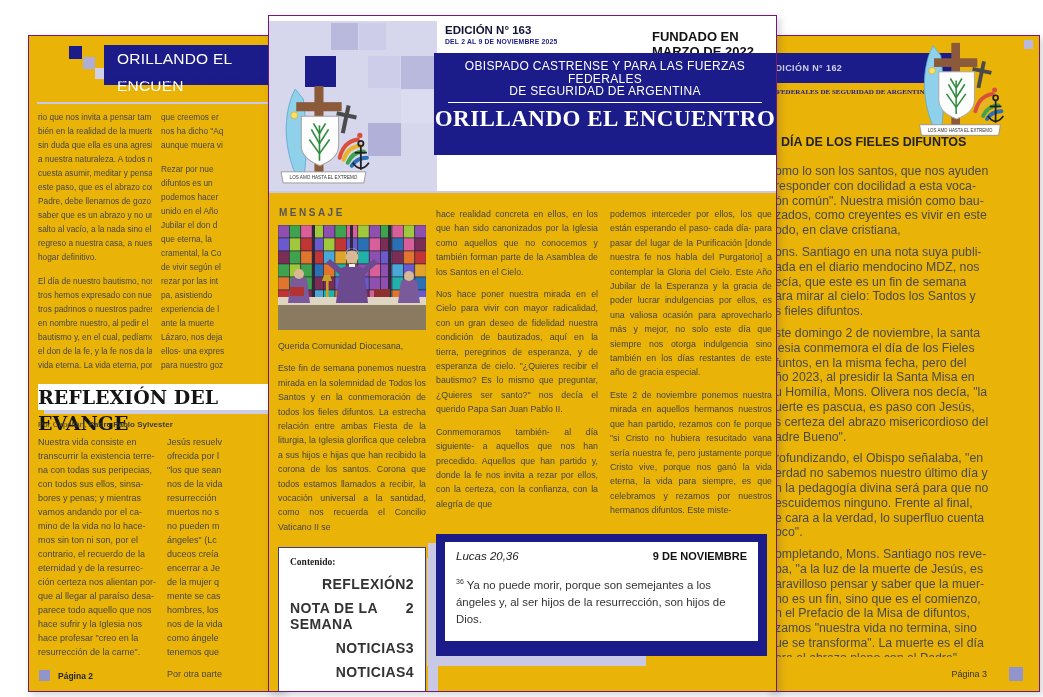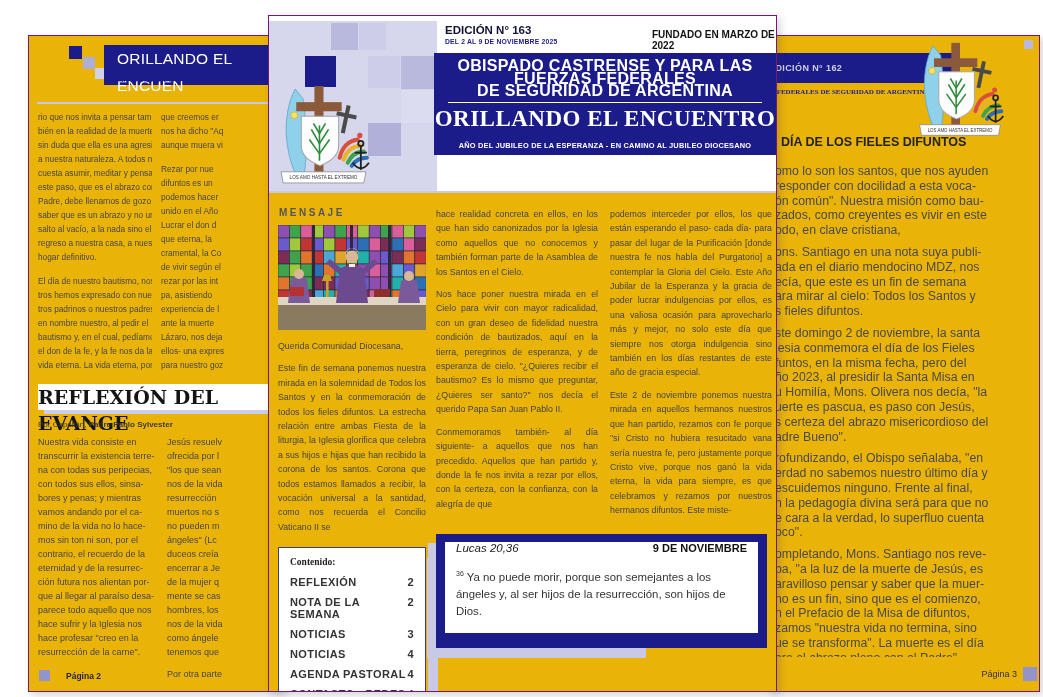--- a/index.html
+++ b/index.html
@@ -26,81 +26,81 @@
   .reflexion-head{position:absolute;left:9px;right:0;top:348px;height:26px;
                   font-family:"DejaVu Serif",serif;font-weight:bold;font-size:19px;color:#141414;
                   background:#fff;box-shadow:5px 5px 0 -1px #cdcde7;line-height:26px;}
   .byline{position:absolute;left:9px;top:384px;font-size:8px;color:#3c3c3c;}
   .byline b{font-weight:bold;}
   .lp-cols2{position:absolute;left:9px;right:0;top:399px;height:242px;display:flex;gap:9px;overflow:hidden;}
   .lp-cols2 .col1{width:120px;}
   .lp-cols2 .col2{flex:1;overflow:hidden;}
   .lp-cols2 .tline{font-size:9px;line-height:14px;color:#474747;}
   .lp-cols2 .gap{height:8px;}
-  .lp-footer{position:absolute;left:10px;bottom:10px;display:flex;align-items:center;gap:16px;}
+  .lp-footer{position:absolute;left:10px;bottom:10px;display:flex;align-items:center;gap:8px;}
   .foot-sq{width:11px;height:11px;background:#9494cc;}
   .foot-label{font-size:8.5px;font-weight:bold;color:#26262e;}
 
   
   #center-page{left:268px;top:15px;width:507px;height:675px;z-index:2;}
   .cp-header{position:relative;height:175px;border-bottom:2px solid #c9c9e6;background:#fff;}
   .cp-lavender{position:absolute;left:0;top:5px;width:168px;height:170px;background:#d6d6ec;}
   .cp-edition{position:absolute;left:176px;top:8px;}
   .cp-edition .ed{font-size:11.5px;font-weight:bold;color:#111133;}
   .cp-edition .dr{font-size:6.8px;font-weight:bold;color:#1b1b8a;margin-top:2px;letter-spacing:.2px;}
-  .cp-founded{position:absolute;left:364px;top:13px;font-size:10px;font-weight:bold;color:#111;padding-left:19px;}
+  .cp-founded{position:absolute;left:364px;top:13px;font-size:13px;font-weight:bold;color:#111;padding-left:19px;}
   .cp-navy{position:absolute;left:165px;top:37px;right:0;height:102px;background:#1b1b8a;
            color:#fff;text-align:center;}
-  .cp-org{font-size:16px;line-height:12.5px;margin-top:7px;letter-spacing:.3px;font-weight:bold;}
+  .cp-org{font-size:12px;line-height:12.5px;margin-top:7px;letter-spacing:.3px;}
   .cp-hr{height:1px;background:#fff;margin:4px 14px 3px;}
   .cp-title{font-family:"Liberation Serif",serif;font-weight:bold;font-size:23px;letter-spacing:.5px;
             margin-top:0;}
-  .cp-tagline{font-size:7.4px;font-weight:bold;margin-top:9px;letter-spacing:.2px;}
+  .cp-tagline{font-size:7.4px;font-weight:bold;margin-top:23px;letter-spacing:.2px;}
   .cp-logo{position:absolute;left:3px;top:67px;width:103px;height:108px;}
   .cp-body{position:relative;padding:14px 0 0 9px;}
   .cp-cols{display:flex;gap:10px;}
   .colw1{width:148px;position:relative;}
   .right-wrap{width:336px;}
   .text-cols{display:flex;gap:12px;}
   .colw2{width:162px;}
   .mensaje-h{font-size:10px;font-weight:bold;letter-spacing:2.5px;color:#555;margin:0 0 7px 1px;}
   .photo{display:block;width:148px;height:105px;margin-bottom:9px;}
   .para{margin:0 0 8px;font-size:8.8px;line-height:14.4px;color:#454545;text-align:justify;}
   .contenido{margin-top:13px;border:1px solid #3c3c8e;padding:9px 11px 4px;position:relative;background:#fff;}
   .contenido:after{content:"";position:absolute;right:-13px;top:-5px;bottom:-9px;width:10px;background:#c9c9e6;}
   .contenido-title{font-family:"Liberation Serif",serif;font-weight:bold;font-size:9.5px;color:#1d1d1d;
                    margin-bottom:9px;}
-  .toc-row{display:flex;justify-content:space-between;font-size:11px;font-weight:bold;
+  .toc-row{display:flex;justify-content:flex-end;font-size:14px;font-weight:bold;
            letter-spacing:.4px;color:#333;margin-bottom:8px;}
   .evangelio{margin-top:8px;position:relative;margin-right:5px;}
   .ev-band{position:absolute;left:-9px;top:24px;bottom:-10px;width:72px;background:#c9c9e6;}
   .ev-band2{position:absolute;left:60px;bottom:-10px;width:150px;height:10px;background:#c9c9e6;}
   .ev-h{position:relative;font-family:"DejaVu Serif",serif;font-weight:bold;font-size:21px;
         letter-spacing:2px;color:#141414;margin:0 0 5px 1px;}
   .ev-box{position:relative;background:#1b1b8a;padding:8px 9px 15px 9px;}
-  .ev-inner{background:#fff;padding:0 11px 12px;min-height:78px;}
+  .ev-inner{background:#fff;padding:8px 11px 12px;min-height:78px;}
   .ev-top{display:flex;justify-content:space-between;align-items:baseline;}
   .ev-ref{font-style:italic;font-size:11.5px;color:#222;}
   .ev-date{font-size:11px;font-weight:bold;color:#111;}
   .ev-text{margin-top:11px;font-size:11.4px;line-height:17.5px;color:#333;}
   .ev-text sup{font-size:7px;}
 
   
   #right-page{left:768px;top:35px;width:270px;height:655px;z-index:1;}
   .rp-navybar{position:absolute;left:0;top:17px;width:188px;height:30px;background:#1b1b8a;}
   .rp-navybar span{display:block;text-align:left;font-size:9px;font-weight:bold;color:#cfcfe8;
                    line-height:30px;letter-spacing:.4px;}
   .rp-sub{position:absolute;left:2px;top:52px;font-family:"Liberation Serif",serif;font-weight:bold;
           font-size:7px;color:#1b1b8a;white-space:nowrap;}
   .rp-logo{position:absolute;right:30px;top:4px;width:98px;height:103px;}
   .rp-headline{position:absolute;left:5px;top:99px;font-size:12.5px;font-weight:bold;color:#222;}
   .rp-body{position:absolute;left:6px;right:2px;top:128px;bottom:34px;overflow:hidden;}
   .rp-body .tline{font-size:12.3px;line-height:14.8px;color:#4a4a4a;}
   .rp-body .gap{height:7px;}
-  .rp-footer{position:absolute;right:2px;bottom:10px;display:flex;align-items:center;gap:6px;}
+  .rp-footer{position:absolute;right:16px;bottom:10px;display:flex;align-items:center;gap:22px;}
   .rp-footer .foot-label{font-size:9px;font-weight:normal;color:#333;}
   .rp-footer .foot-sq{width:14px;height:14px;}
 </style>
 </head>
 <body>
 
 <div id="canvas">
 
   <div id="left-page" class="page">
     <div class="sq" style="left:40px;top:10px;width:13px;height:13px;background:#1b1b8a;"></div>
@@ -133,21 +133,21 @@
         </div>
       <div class="col2">
           <div class="tline">que creemos er</div>
           <div class="tline">nos ha dicho "Aq</div>
           <div class="tline">aunque muera vi</div>
           <div class="gap"></div>
           <div class="tline">Rezar por nue</div>
           <div class="tline">difuntos es un</div>
           <div class="tline">podemos hacer</div>
           <div class="tline">unido en el Año</div>
-          <div class="tline">Lucrar el don d</div>
+          <div class="tline">Jubilar el don d</div>
           <div class="tline">que eterna, la</div>
           <div class="tline">cramental, la Co</div>
           <div class="tline">de vivir según el</div>
           <div class="tline">rezar por las int</div>
           <div class="tline">pa, asistiendo</div>
           <div class="tline">experiencia de l</div>
           <div class="tline">ante la muerte</div>
           <div class="tline">Lázaro, nos deja</div>
           <div class="tline">ellos- una expres</div>
           <div class="tline">para nuestro goz</div>
@@ -162,21 +162,21 @@
           <div class="tline">Nuestra vida consiste en</div>
           <div class="tline">transcurrir la existencia terre-</div>
           <div class="tline">na con todas sus peripecias,</div>
           <div class="tline">con todos sus ellos, sinsa-</div>
           <div class="tline">bores y penas; y mientras</div>
           <div class="tline">vamos andando por el ca-</div>
           <div class="tline">mino de la vida no lo hace-</div>
           <div class="tline">mos sin ton ni son, por el</div>
           <div class="tline">contrario, el recuerdo de la</div>
           <div class="tline">eternidad y de la resurrec-</div>
-          <div class="tline">ción futura nos alientan por-</div>
+          <div class="tline">ción certeza nos alientan por-</div>
           <div class="tline">que al llegar al paraíso desa-</div>
           <div class="tline">parece todo aquello que nos</div>
           <div class="tline">hace sufrir y la Iglesia nos</div>
           <div class="tline">hace profesar "creo en la</div>
           <div class="tline">resurrección de la carne".</div>
         </div>
       <div class="col2">
           <div class="tline">Jesús resuelv</div>
           <div class="tline">ofrecida por l</div>
           <div class="tline">"los que sean</div>
@@ -515,22 +515,22 @@
         <div class="tline">lesia conmemora el día de los Fieles</div>
         <div class="tline">funtos, en la misma fecha, pero del</div>
         <div class="tline">ño 2023, al presidir la Santa Misa en</div>
         <div class="tline">u Homilía, Mons. Olivera nos decía, "la</div>
         <div class="tline">uerte es pascua, es paso con Jesús,</div>
         <div class="tline">s certeza del abrazo misericordioso del</div>
         <div class="tline">adre Bueno".</div>
         <div class="gap"></div>
         <div class="tline">rofundizando, el Obispo señalaba, "en</div>
         <div class="tline">erdad no sabemos nuestro último día y</div>
+        <div class="tline">n la pedagogía divina será para que no</div>
         <div class="tline">escuidemos ninguno. Frente al final,</div>
-        <div class="tline">n la pedagogía divina será para que no</div>
         <div class="tline">e cara a la verdad, lo superfluo cuenta</div>
         <div class="tline">oco".</div>
         <div class="gap"></div>
         <div class="tline">ompletando, Mons. Santiago nos reve-</div>
         <div class="tline">ba, "a la luz de la muerte de Jesús, es</div>
         <div class="tline">aravilloso pensar y saber que la muer-</div>
         <div class="tline">no es un fin, sino que es el comienzo,</div>
         <div class="tline">n el Prefacio de la Misa de difuntos,</div>
         <div class="tline">zamos "nuestra vida no termina, sino</div>
         <div class="tline">ue se transforma". La muerte es el día</div>

